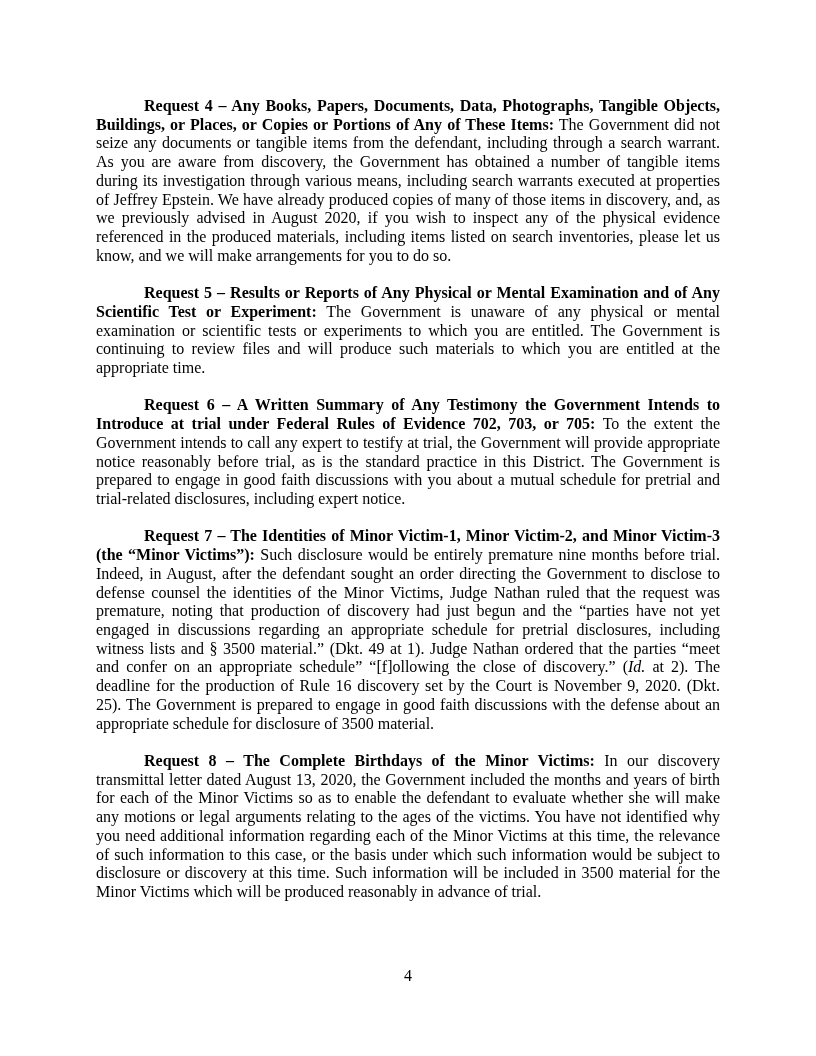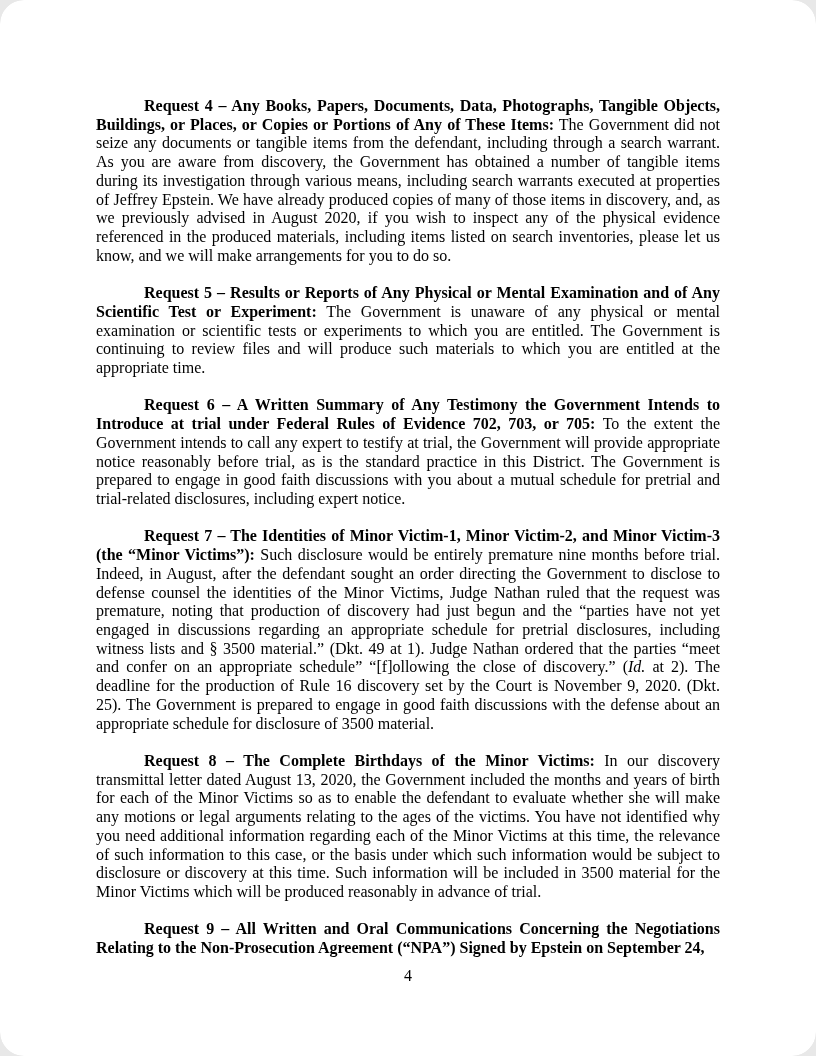--- a/index.html
+++ b/index.html
@@ -1,15 +1,15 @@
 <!DOCTYPE html>
 <html><head>
 <meta charset="utf-8">
 <style>
-  * { margin: 0; padding: 0; box-sizing: border-box; border-radius: 24px; }
+  * { margin: 0; padding: 0; box-sizing: border-box; }
   html, body { background: #e8e8e8; }
   .page {
     width: 816px;
     height: 1056px;
     margin: 0 auto;
     background: #ffffff;
     position: relative;
     font-family: "Liberation Serif", serif;
     font-size: 16px;
     line-height: 1.17;
@@ -47,18 +47,17 @@
     <p class="para"><b class="lead">Request 4 – Any Books, Papers, Documents, Data, Photographs, Tangible Objects, Buildings, or Places, or Copies or Portions of Any of These Items:</b> <span>The Government did not seize any documents or tangible items from the defendant, including through a search warrant.  As you are aware from discovery, the Government has obtained a number of tangible items during its investigation through various means, including search warrants executed at properties of Jeffrey Epstein.  We have already produced copies of many of those items in discovery, and, as we previously advised in August 2020, if you wish to inspect any of the physical evidence referenced in the produced materials, including items listed on search inventories, please let us know, and we will make arrangements for you to do so.</span></p>
 
     <p class="para"><b class="lead">Request 5 – Results or Reports of Any Physical or Mental Examination and of Any Scientific Test or Experiment:</b> <span>The Government is unaware of any physical or mental examination or scientific tests or experiments to which you are entitled.  The Government is continuing to review files and will produce such materials to which you are entitled at the appropriate time.</span></p>
 
     <p class="para"><b class="lead">Request 6 – A Written Summary of Any Testimony the Government Intends to Introduce at trial under Federal Rules of Evidence 702, 703, or 705:</b> <span>To the extent the Government intends to call any expert to testify at trial, the Government will provide appropriate notice reasonably before trial, as is the standard practice in this District.  The Government is prepared to engage in good faith discussions with you about a mutual schedule for pretrial and trial-related disclosures, including expert notice.</span></p>
 
     <p class="para"><b class="lead">Request 7 – The Identities of Minor Victim-1, Minor Victim-2, and Minor Victim-3 (the “Minor Victims”):</b> <span>Such disclosure would be entirely premature nine months before trial.  Indeed, in August, after the defendant sought an order directing the Government to disclose to defense counsel the identities of the Minor Victims, Judge Nathan ruled that the request was premature, noting that production of discovery had just begun and the “parties have not yet engaged in discussions regarding an appropriate schedule for pretrial disclosures, including witness lists and § 3500 material.”  (Dkt. 49 at 1).  Judge Nathan ordered that the parties “meet and confer on an appropriate schedule” “[f]ollowing the close of discovery.”  (</span><i class="cite-italic">Id.</i><span> at 2).  The deadline for the production of Rule 16 discovery set by the Court is November 9, 2020.  (Dkt. 25).  The Government is prepared to engage in good faith discussions with the defense about an appropriate schedule for disclosure of 3500 material.</span></p>
 
     <p class="para"><b class="lead">Request 8 – The Complete Birthdays of the Minor Victims:</b> <span>In our discovery transmittal letter dated August 13, 2020, the Government included the months and years of birth for each of the Minor Victims so as to enable the defendant to evaluate whether she will make any motions or legal arguments relating to the ages of the victims.  You have not identified why you need additional information regarding each of the Minor Victims at this time, the relevance of such information to this case, or the basis under which such information would be subject to disclosure or discovery at this time.  Such information will be included in 3500 material for the Minor Victims which will be produced reasonably in advance of trial.</span></p>
 
-    <p class="para"><b class="lead">Request 9 – All Written and Oral Communications Concerning the Negotiations Relating to the Non-Prosecution Agreement (“NPA”) Signed by Epstein on September 24,</b></p>
 
   </div>
 
   <div class="page-number">4</div>
 </div>
 
 </body></html>

